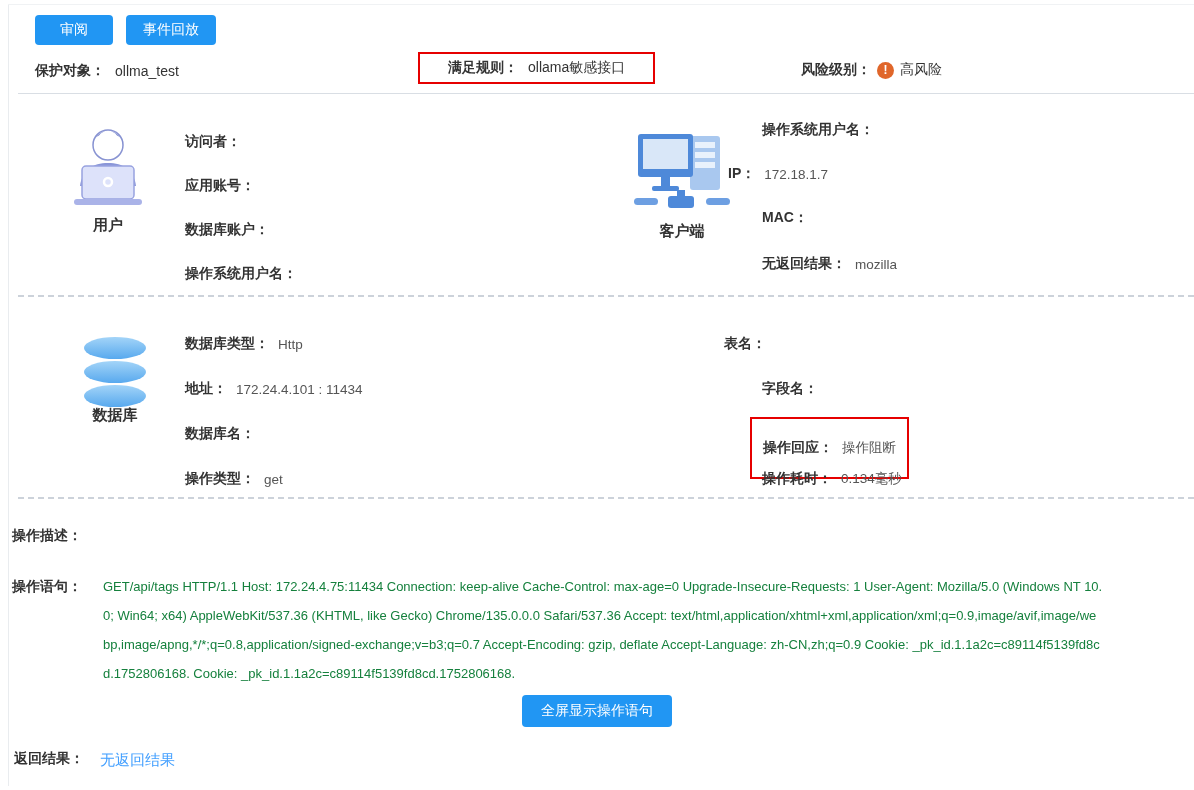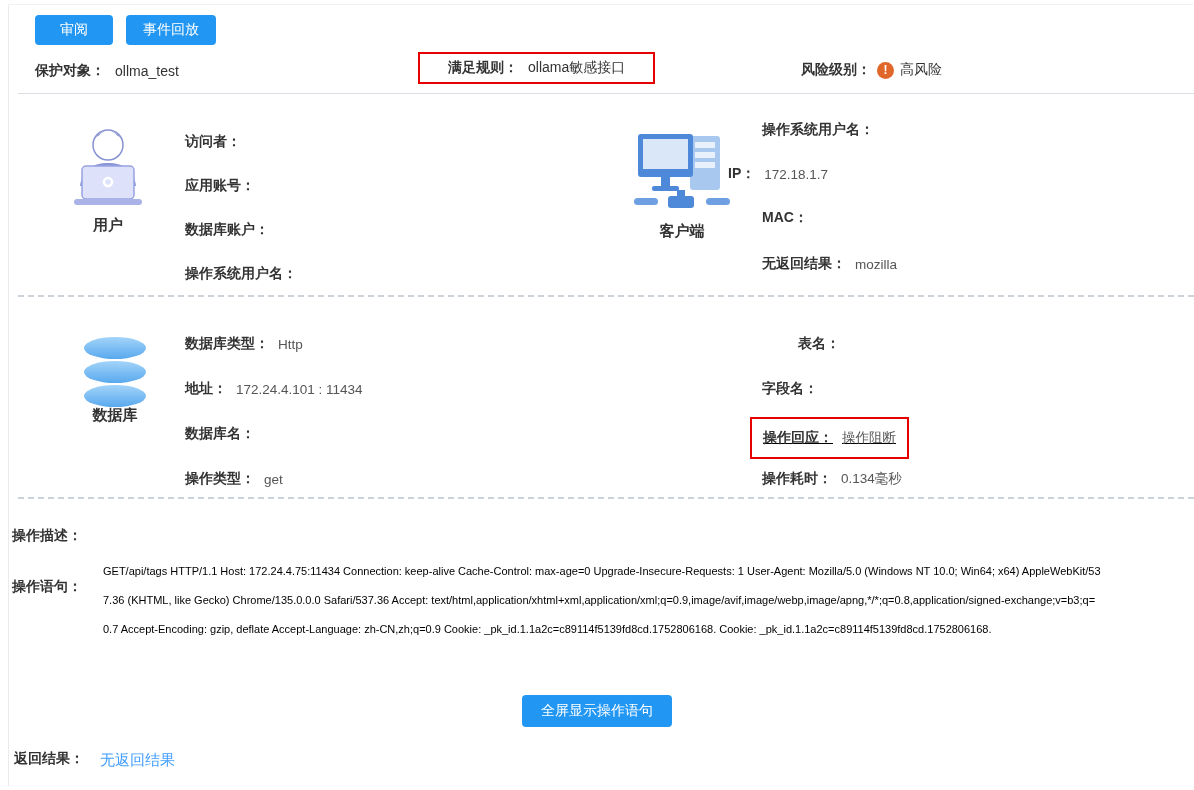--- a/index.html
+++ b/index.html
@@ -34,26 +34,26 @@
 
   .divider-solid{position:absolute;left:18px;right:0;top:93px;border-top:1px solid #d9dee4;}
   .divider-dashed{position:absolute;left:18px;right:0;border-top:2px dashed #ccd2da;}
 
   .icon-block{position:absolute;}
   .icon-title{position:absolute;font-weight:bold;font-size:15px;color:var(--label-dark);text-align:center;}
 
   .f-row{position:absolute;display:flex;align-items:center;gap:9px;white-space:nowrap;}
   .f-label{font-weight:bold;color:var(--label-dark);font-size:14px;}
   .f-value{color:var(--value-gray);font-size:13.5px;}
-  .boxed{border:2px solid var(--alert-red);padding:10px 11px;text-decoration:underline;}
+  .boxed{border:2px solid var(--alert-red);padding:20px 11px;}
 
   .desc-label{position:absolute;left:12px;top:527px;font-weight:bold;font-size:14px;color:var(--label-dark);text-align:right;}
   .desc-value{position:absolute;left:103px;top:527px;font-size:14px;color:var(--label-dark);white-space:nowrap;}
   .stmt-label{position:absolute;left:12px;top:578px;font-weight:bold;font-size:14px;color:var(--label-dark);}
-  .stmt-value{position:absolute;left:103px;top:557px;width:1000px;font-size:11px;color:#000000;
+  .stmt-value{position:absolute;left:103px;top:572px;width:1000px;font-size:13px;color:#15803d;
               line-height:29px;word-break:break-all;}
   .fullscreen-btn{position:absolute;top:695px;left:50%;transform:translateX(-50%);padding:16px 19px;height:30px;}
   .result-label{position:absolute;left:14px;top:750px;font-weight:bold;font-size:14px;color:var(--label-dark);}
   .result-link{position:absolute;left:100px;top:751px;font-size:15px;color:var(--link-blue);cursor:pointer;text-decoration:none;}
 </style>
 </head>
 <body>
 
 <div class="page">
   <div class="edge-v"></div>
@@ -170,21 +170,21 @@
   </div>
   <div class="f-row" style="left:185px;top:425px;">
     <span class="f-label">数据库名：</span>
     <span class="f-value"></span>
   </div>
   <div class="f-row" style="left:185px;top:470px;">
     <span class="f-label">操作类型：</span>
     <span class="f-value">get</span>
   </div>
 
-  <div class="f-row" style="left:798px;top:335px;font-family:Liberation Serif, serif;">
+  <div class="f-row" style="left:724px;top:335px;font-family:Liberation Serif, serif;">
     <span class="f-label">表名：</span>
     <span class="f-value"></span>
   </div>
   <div class="f-row" style="left:762px;top:380px;">
     <span class="f-label">字段名：</span>
     <span class="f-value"></span>
   </div>
   <div class="f-row boxed" style="left:750px;top:417px;">
     <span class="f-label">操作回应：</span>
     <span class="f-value">操作阻断</span>

